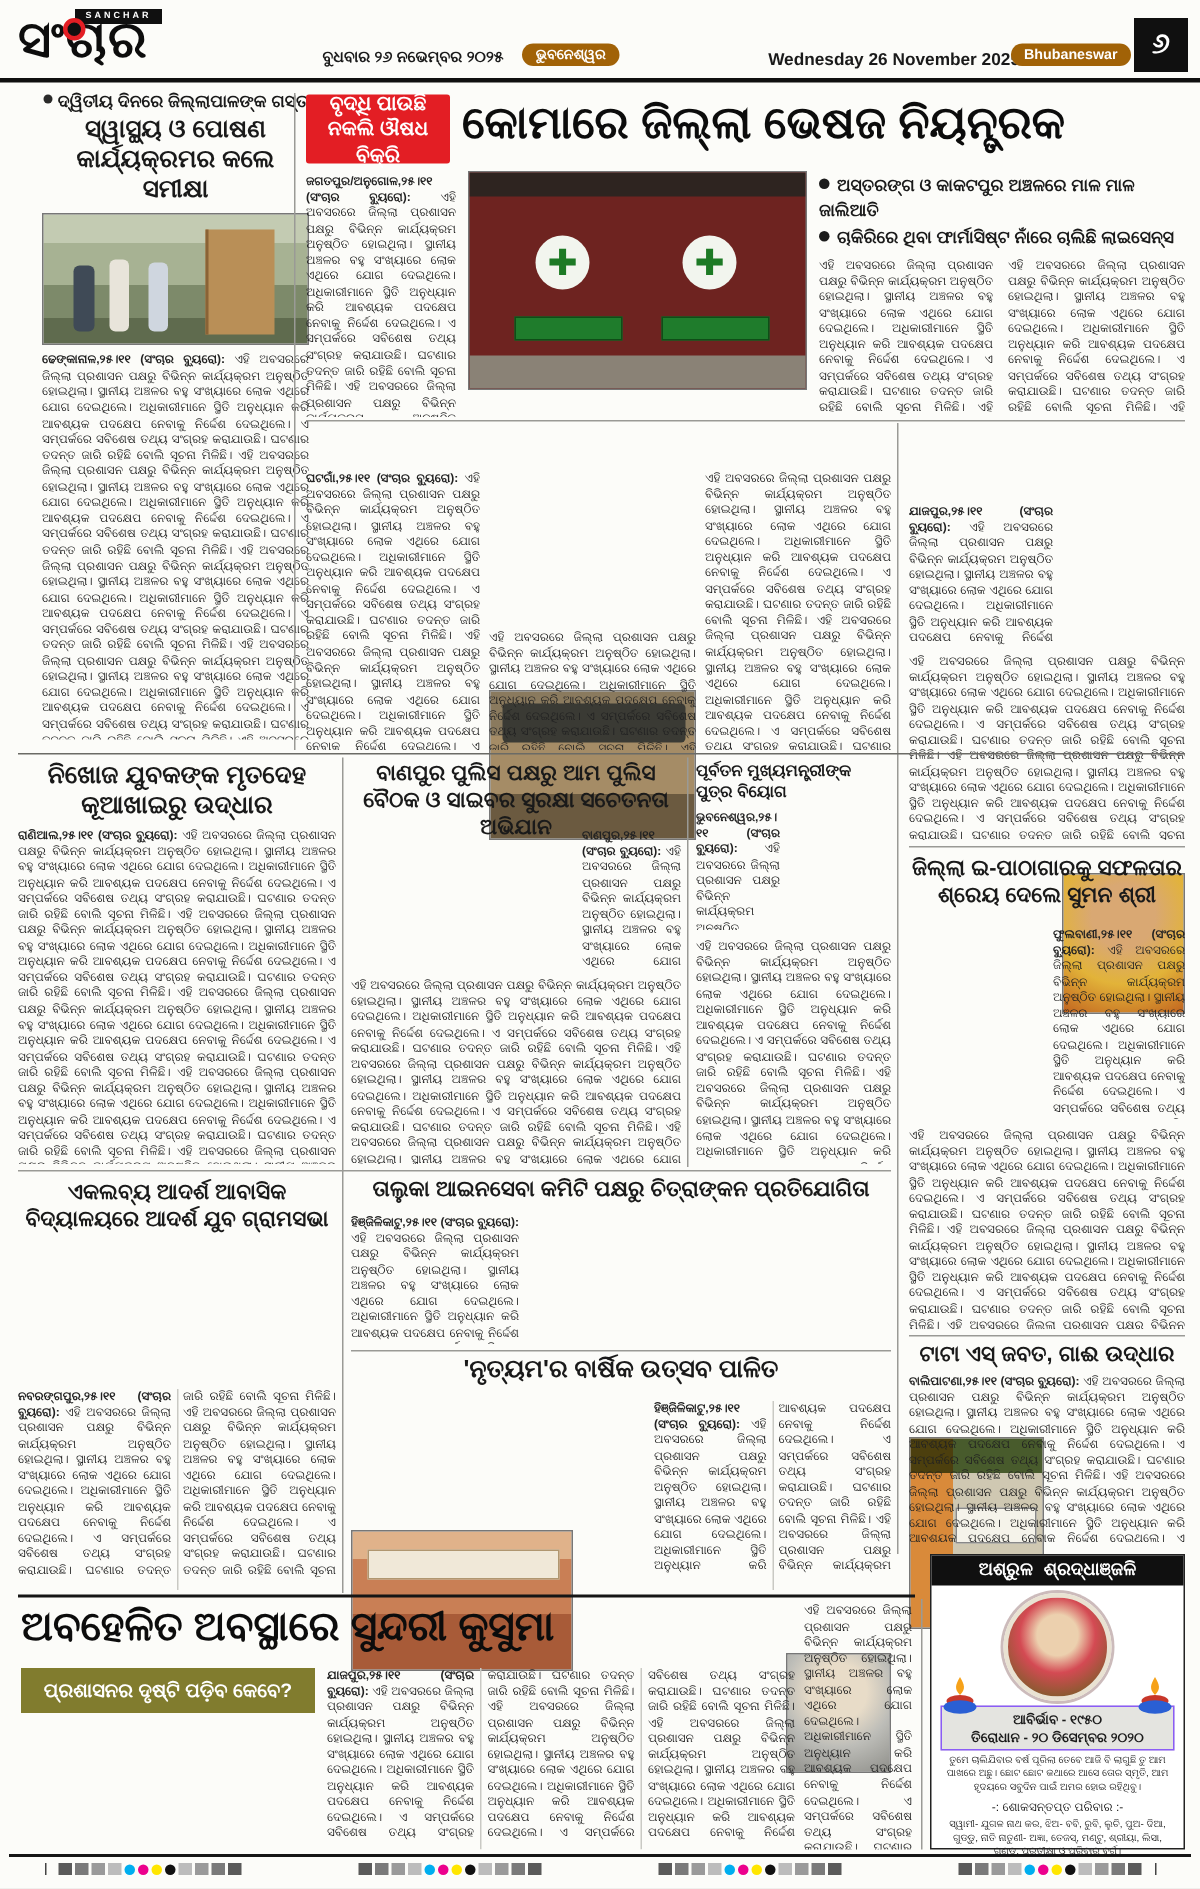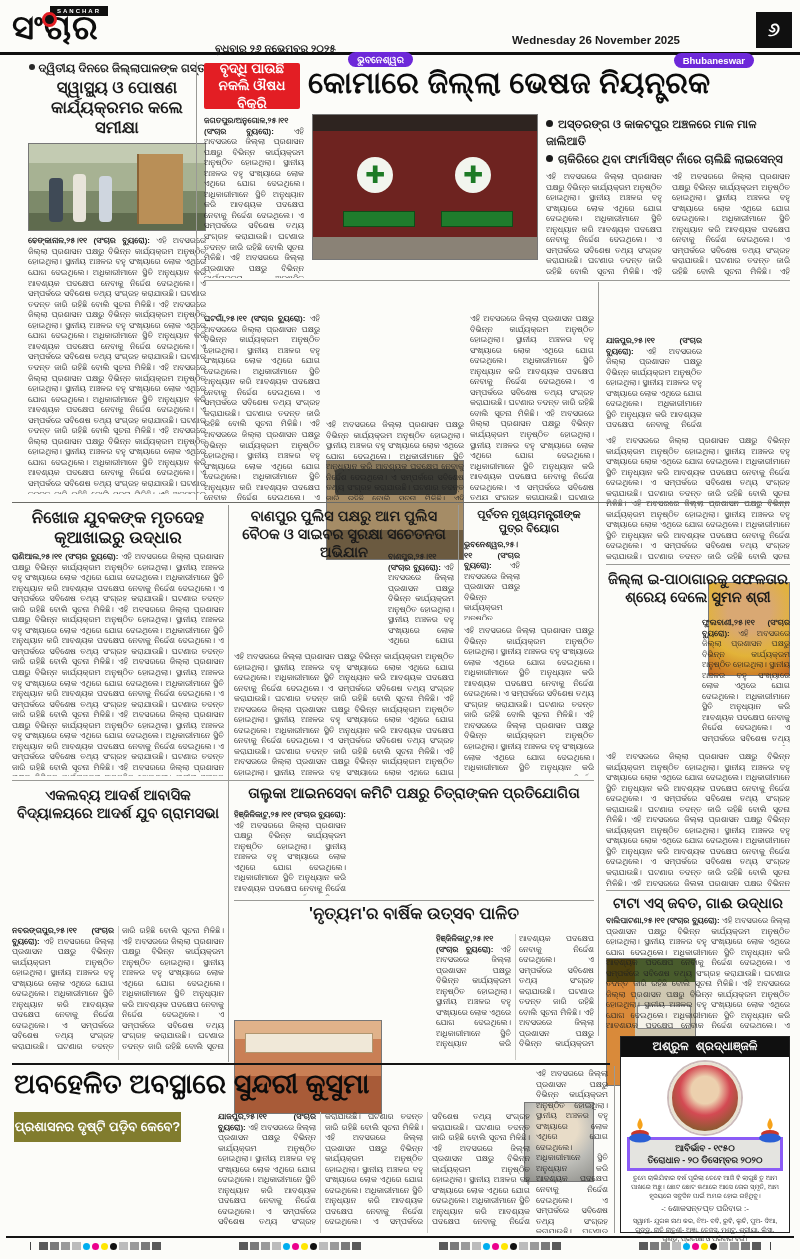--- a/index.html
+++ b/index.html
@@ -8,35 +8,35 @@
   .abs{position:absolute;box-sizing:border-box;}
   .vdiv{position:absolute;width:1px;background:#9a9a96;}
   .hdiv{position:absolute;height:1px;background:#9a9a96;}
   .hrule{position:absolute;height:2px;background:#151515;}
   
   .mast{border-bottom:3px solid #101010;}
   .logo-bar{position:absolute;left:38px;top:2px;width:58px;height:10px;background:#101010;color:#fff;
             font-size:6px;font-weight:700;letter-spacing:2px;text-align:center;line-height:10px;}
   .logo-text{position:absolute;left:0;top:6px;font-size:34px;font-weight:800;line-height:1;color:#0d0d0d;letter-spacing:1px;}
   .logo-ring{position:absolute;left:30px;top:8px;width:9px;height:9px;border:3px solid #e31e24;border-radius:50%;background:#101010;}
-  .pill{display:inline-block;background:#6d28d9;color:#fff;border-radius:9px;padding:2px 9px;
-        font-size:9.5px;font-weight:700;line-height:1.2;vertical-align:middle;margin-top:24px;}
+  .pill{display:inline-block;background:#a16207;color:#fff;border-radius:9px;padding:2px 9px;
+        font-size:9.5px;font-weight:700;line-height:1.2;vertical-align:middle;}
   .date-odia{font-size:10.5px;font-weight:700;}
   .date-eng{font-size:11.5px;font-weight:700;}
   .pagebox{position:absolute;right:8px;top:12px;width:36px;height:36px;background:#101010;color:#fff;
            display:flex;align-items:center;justify-content:center;font-size:19px;font-weight:800;}
   
   .kick{font-size:11.5px;font-weight:700;text-align:center;}
   .kick .dot{display:inline-block;width:6px;height:6px;border-radius:50%;background:#2a2a2a;margin-right:4px;vertical-align:2px;}
   .h-main{font-size:30px;font-weight:800;line-height:1.1;letter-spacing:0;color:#0c0c0c;}
   .h-big{font-size:27px;font-weight:800;line-height:1.15;color:#0c0c0c;}
   .h20{font-size:19px;font-weight:800;text-align:center;line-height:1.15;}
   .h17{font-size:16.5px;font-weight:800;text-align:center;line-height:1.2;}
   .h15{font-size:14.5px;font-weight:800;text-align:center;line-height:1.25;}
-  .h11{font-size:11px;font-weight:800;text-align:center;line-height:1.25;}
+  .h11{font-size:11px;font-weight:800;text-align:left;line-height:1.25;}
   
   .body{font-size:8px;line-height:1.32;text-align:justify;overflow:hidden;margin:0;color:#222;}
   .dl{font-weight:700;}
   .cols2{column-count:2;column-gap:8px;column-rule:1px solid #c9c9c4;}
   .cols3{column-count:3;column-gap:9px;column-rule:1px solid #c9c9c4;}
   
   .flagbox{background:#e31e24;color:#fff;text-align:center;font-weight:800;font-size:13.5px;line-height:1.3;
            display:flex;flex-direction:column;justify-content:center;border-radius:2px;}
   .olivebox{background:#817c2e;color:#fff;text-align:center;font-weight:800;font-size:13px;
             display:flex;align-items:center;justify-content:center;}
@@ -50,21 +50,21 @@
   .cross-circle::after{content:"✚";color:#1d7a25;font-size:24px;font-weight:800;}
   .greenband{position:absolute;height:14px;background:#1f7c2c;border:1px solid #0f4d18;}
   .roofband{position:absolute;left:0;right:0;top:0;height:16px;background:#2e2420;}
   .banner{position:absolute;background:#f5f3ea;border:1px solid #888;}
   
   .obit{border:1.5px solid #222;background:#fff;}
   .obit-head{background:#101010;color:#fff;font-size:12px;font-weight:800;text-align:center;padding:3px 0;font-family:Liberation Mono, monospace;}
   .portrait{width:66px;height:66px;border-radius:50%;margin:5px auto 3px;
             background:radial-gradient(circle at 50% 38%,#ecd0ae 0 26%,#d44a53 48%,#8a5a30 78%,#6b4420);
             border:3px solid #e9e2d2;box-shadow:0 0 0 2px #cbb;}
-  .obit-info{background:#e4e4e0;border:3px solid #8b5cf6;margin:2px 6px;font-size:9px;font-weight:800;text-align:center;line-height:1.35;padding:2px 0;}
+  .obit-info{background:#e4e4e0;border:1px solid #8b5cf6;margin:2px 6px;font-size:9px;font-weight:800;text-align:center;line-height:1.35;padding:2px 0;}
   .obit-text{font-size:6.6px;line-height:1.35;text-align:center;margin:3px 6px;color:#222;}
   .obit-fam-label{font-size:8px;font-weight:400;text-align:center;}
   .diya{position:absolute;top:78px;}
   
   .regrow{position:absolute;left:0;top:1242px;width:800px;display:flex;justify-content:space-around;align-items:center;}
   .reggroup{display:flex;align-items:center;gap:2px;}
   .regbar{width:9px;height:8px;}
   .regdot{width:7px;height:7px;border-radius:50%;}
   .tick{position:absolute;width:1px;height:8px;background:#444;top:1242px;}
 </style>
@@ -193,21 +193,21 @@
   <div class="hdiv" style="left:234px;top:900px;width:360px"></div>
 
   <div class="abs h17" style="left:234px;top:904px;width:360px">'ନୃତ୍ୟମ'ର ବାର୍ଷିକ ଉତ୍ସବ ପାଳିତ</div>
 
   <p class="body abs cols2" style="left:436px;top:934px;width:158px;height:126px"><span class="dl">ହିଞ୍ଜିଳିକାଟୁ,୨୫।୧୧ (ସଂଚାର ବ୍ୟୁରୋ):</span> <span>ଏହି ଅବସରରେ ଜିଲ୍ଲା ପ୍ରଶାସନ ପକ୍ଷରୁ ବିଭିନ୍ନ କାର୍ଯ୍ୟକ୍ରମ ଅନୁଷ୍ଠିତ ହୋଇଥିଲା। ସ୍ଥାନୀୟ ଅଞ୍ଚଳର ବହୁ ସଂଖ୍ୟାରେ ଲୋକ ଏଥିରେ ଯୋଗ ଦେଇଥିଲେ। ଅଧିକାରୀମାନେ ସ୍ଥିତି ଅନୁଧ୍ୟାନ କରି ଆବଶ୍ୟକ ପଦକ୍ଷେପ ନେବାକୁ ନିର୍ଦ୍ଦେଶ ଦେଇଥିଲେ। ଏ ସମ୍ପର୍କରେ ସବିଶେଷ ତଥ୍ୟ ସଂଗ୍ରହ କରାଯାଉଛି। ଘଟଣାର ତଦନ୍ତ ଜାରି ରହିଛି ବୋଲି ସୂଚନା ମିଳିଛି।  ଏହି ଅବସରରେ ଜିଲ୍ଲା ପ୍ରଶାସନ ପକ୍ଷରୁ ବିଭିନ୍ନ କାର୍ଯ୍ୟକ୍ରମ ଅନୁଷ୍ଠିତ ହୋଇଥିଲା। ସ୍ଥାନୀୟ ଅଞ୍ଚଳର ବହୁ ସଂଖ୍ୟାରେ ଲୋକ ଏଥିରେ ଯୋଗ ଦେଇଥିଲେ। ଅଧିକାରୀମାନେ ସ୍ଥିତି ଅନୁଧ୍ୟାନ କରି ଆବଶ୍ୟକ ପଦକ୍ଷେପ ନେବାକୁ ନିର୍ଦ୍ଦେଶ ଦେଇଥିଲେ। ଏ ସମ୍ପର୍କରେ ସବିଶେଷ ତଥ୍ୟ ସଂଗ୍ରହ କରାଯାଉଛି। ଘଟଣାର ତଦନ୍ତ ଜାରି ରହିଛି ବୋଲି ସୂଚନା ମିଳିଛି।  ଏହି ଅବସରରେ ଜିଲ୍ଲା ପ୍ରଶାସନ ପକ୍ଷରୁ ବିଭିନ୍ନ କାର୍ଯ୍ୟକ୍ରମ ଅନୁଷ୍ଠିତ ହୋଇଥିଲା। ସ୍ଥାନୀୟ ଅଞ୍ଚଳର ବହୁ ସଂଖ୍ୟାରେ ଲୋକ ଏଥିରେ ଯୋଗ ଦେଇଥିଲେ। ଅଧିକାରୀମାନେ ସ୍ଥିତି ଅନୁଧ୍ୟାନ କରି ଆବଶ୍ୟକ ପଦକ୍ଷେପ ନେବାକୁ ନିର୍ଦ୍ଦେଶ ଦେଇଥିଲେ। ଏ ସମ୍ପର୍କରେ ସବିଶେଷ ତଥ୍ୟ ସଂଗ୍ରହ କରାଯାଉଛି। ଘଟଣାର ତଦନ୍ତ ଜାରି ରହିଛି ବୋଲି ସୂଚନା ମିଳିଛି। </span></p>
 
   <div class="hrule" style="left:12px;top:1063px;width:598px"></div>
 
   <div class="abs h-big" style="left:14px;top:1069px;width:516px">ଅବହେଳିତ ଅବସ୍ଥାରେ ସୁନ୍ଦରୀ କୁସୁମା</div>
   <p class="body abs" style="left:536px;top:1069px;width:72px;height:164px"><span>ଏହି ଅବସରରେ ଜିଲ୍ଲା ପ୍ରଶାସନ ପକ୍ଷରୁ ବିଭିନ୍ନ କାର୍ଯ୍ୟକ୍ରମ ଅନୁଷ୍ଠିତ ହୋଇଥିଲା। ସ୍ଥାନୀୟ ଅଞ୍ଚଳର ବହୁ ସଂଖ୍ୟାରେ ଲୋକ ଏଥିରେ ଯୋଗ ଦେଇଥିଲେ। ଅଧିକାରୀମାନେ ସ୍ଥିତି ଅନୁଧ୍ୟାନ କରି ଆବଶ୍ୟକ ପଦକ୍ଷେପ ନେବାକୁ ନିର୍ଦ୍ଦେଶ ଦେଇଥିଲେ। ଏ ସମ୍ପର୍କରେ ସବିଶେଷ ତଥ୍ୟ ସଂଗ୍ରହ କରାଯାଉଛି। ଘଟଣାର ତଦନ୍ତ ଜାରି ରହିଛି ବୋଲି ସୂଚନା ମିଳିଛି।  ଏହି ଅବସରରେ ଜିଲ୍ଲା ପ୍ରଶାସନ ପକ୍ଷରୁ ବିଭିନ୍ନ କାର୍ଯ୍ୟକ୍ରମ ଅନୁଷ୍ଠିତ ହୋଇଥିଲା। ସ୍ଥାନୀୟ ଅଞ୍ଚଳର ବହୁ ସଂଖ୍ୟାରେ ଲୋକ ଏଥିରେ ଯୋଗ ଦେଇଥିଲେ। ଅଧିକାରୀମାନେ ସ୍ଥିତି ଅନୁଧ୍ୟାନ କରି ଆବଶ୍ୟକ ପଦକ୍ଷେପ ନେବାକୁ ନିର୍ଦ୍ଦେଶ ଦେଇଥିଲେ। ଏ ସମ୍ପର୍କରେ ସବିଶେଷ ତଥ୍ୟ ସଂଗ୍ରହ କରାଯାଉଛି। ଘଟଣାର ତଦନ୍ତ ଜାରି ରହିଛି ବୋଲି ସୂଚନା ମିଳିଛି।  ଏହି ଅବସରରେ ଜିଲ୍ଲା ପ୍ରଶାସନ ପକ୍ଷରୁ ବିଭିନ୍ନ କାର୍ଯ୍ୟକ୍ରମ ଅନୁଷ୍ଠିତ ହୋଇଥିଲା। ସ୍ଥାନୀୟ ଅଞ୍ଚଳର ବହୁ ସଂଖ୍ୟାରେ ଲୋକ ଏଥିରେ ଯୋଗ ଦେଇଥିଲେ। ଅଧିକାରୀମାନେ ସ୍ଥିତି ଅନୁଧ୍ୟାନ କରି ଆବଶ୍ୟକ ପଦକ୍ଷେପ ନେବାକୁ ନିର୍ଦ୍ଦେଶ ଦେଇଥିଲେ। ଏ ସମ୍ପର୍କରେ ସବିଶେଷ ତଥ୍ୟ ସଂଗ୍ରହ କରାଯାଉଛି। ଘଟଣାର ତଦନ୍ତ ଜାରି ରହିଛି ବୋଲି ସୂଚନା ମିଳିଛି। </span></p>
-  <div class="abs olivebox" style="left:14px;top:1112px;width:167px;height:30px">ପ୍ରଶାସନର ଦୃଷ୍ଟି ପଡ଼ିବ କେବେ?</div>
+  <div class="abs olivebox" style="left:14px;top:1112px;width:196px;height:30px">ପ୍ରଶାସନର ଦୃଷ୍ଟି ପଡ଼ିବ କେବେ?</div>
 
   <p class="body abs cols3" style="left:218px;top:1112px;width:312px;height:121px"><span class="dl">ଯାଜପୁର,୨୫।୧୧ (ସଂଚାର ବ୍ୟୁରୋ):</span> <span>ଏହି ଅବସରରେ ଜିଲ୍ଲା ପ୍ରଶାସନ ପକ୍ଷରୁ ବିଭିନ୍ନ କାର୍ଯ୍ୟକ୍ରମ ଅନୁଷ୍ଠିତ ହୋଇଥିଲା। ସ୍ଥାନୀୟ ଅଞ୍ଚଳର ବହୁ ସଂଖ୍ୟାରେ ଲୋକ ଏଥିରେ ଯୋଗ ଦେଇଥିଲେ। ଅଧିକାରୀମାନେ ସ୍ଥିତି ଅନୁଧ୍ୟାନ କରି ଆବଶ୍ୟକ ପଦକ୍ଷେପ ନେବାକୁ ନିର୍ଦ୍ଦେଶ ଦେଇଥିଲେ। ଏ ସମ୍ପର୍କରେ ସବିଶେଷ ତଥ୍ୟ ସଂଗ୍ରହ କରାଯାଉଛି। ଘଟଣାର ତଦନ୍ତ ଜାରି ରହିଛି ବୋଲି ସୂଚନା ମିଳିଛି।  ଏହି ଅବସରରେ ଜିଲ୍ଲା ପ୍ରଶାସନ ପକ୍ଷରୁ ବିଭିନ୍ନ କାର୍ଯ୍ୟକ୍ରମ ଅନୁଷ୍ଠିତ ହୋଇଥିଲା। ସ୍ଥାନୀୟ ଅଞ୍ଚଳର ବହୁ ସଂଖ୍ୟାରେ ଲୋକ ଏଥିରେ ଯୋଗ ଦେଇଥିଲେ। ଅଧିକାରୀମାନେ ସ୍ଥିତି ଅନୁଧ୍ୟାନ କରି ଆବଶ୍ୟକ ପଦକ୍ଷେପ ନେବାକୁ ନିର୍ଦ୍ଦେଶ ଦେଇଥିଲେ। ଏ ସମ୍ପର୍କରେ ସବିଶେଷ ତଥ୍ୟ ସଂଗ୍ରହ କରାଯାଉଛି। ଘଟଣାର ତଦନ୍ତ ଜାରି ରହିଛି ବୋଲି ସୂଚନା ମିଳିଛି।  ଏହି ଅବସରରେ ଜିଲ୍ଲା ପ୍ରଶାସନ ପକ୍ଷରୁ ବିଭିନ୍ନ କାର୍ଯ୍ୟକ୍ରମ ଅନୁଷ୍ଠିତ ହୋଇଥିଲା। ସ୍ଥାନୀୟ ଅଞ୍ଚଳର ବହୁ ସଂଖ୍ୟାରେ ଲୋକ ଏଥିରେ ଯୋଗ ଦେଇଥିଲେ। ଅଧିକାରୀମାନେ ସ୍ଥିତି ଅନୁଧ୍ୟାନ କରି ଆବଶ୍ୟକ ପଦକ୍ଷେପ ନେବାକୁ ନିର୍ଦ୍ଦେଶ ଦେଇଥିଲେ। ଏ ସମ୍ପର୍କରେ ସବିଶେଷ ତଥ୍ୟ ସଂଗ୍ରହ କରାଯାଉଛି। ଘଟଣାର ତଦନ୍ତ ଜାରି ରହିଛି ବୋଲି ସୂଚନା ମିଳିଛି।  ଏହି ଅବସରରେ ଜିଲ୍ଲା ପ୍ରଶାସନ ପକ୍ଷରୁ ବିଭିନ୍ନ କାର୍ଯ୍ୟକ୍ରମ ଅନୁଷ୍ଠିତ ହୋଇଥିଲା। ସ୍ଥାନୀୟ ଅଞ୍ଚଳର ବହୁ ସଂଖ୍ୟାରେ ଲୋକ ଏଥିରେ ଯୋଗ ଦେଇଥିଲେ। ଅଧିକାରୀମାନେ ସ୍ଥିତି ଅନୁଧ୍ୟାନ କରି ଆବଶ୍ୟକ ପଦକ୍ଷେପ ନେବାକୁ ନିର୍ଦ୍ଦେଶ ଦେଇଥିଲେ। ଏ ସମ୍ପର୍କରେ ସବିଶେଷ ତଥ୍ୟ ସଂଗ୍ରହ କରାଯାଉଛି। ଘଟଣାର ତଦନ୍ତ ଜାରି ରହିଛି ବୋଲି ସୂଚନା ମିଳିଛି। </span></p>
 
   <div class="vdiv" style="left:614px;top:1066px;height:167px"></div>
   <div class="abs obit" style="left:620px;top:1036px;width:170px;height:197px">
     <div class="obit-head">ଅଶ୍ରୁଳ ଶ୍ରଦ୍ଧାଞ୍ଜଳି</div>
     <div class="portrait"></div>
     <span class="diya" style="left:6px">
       <svg width="26" height="30" viewBox="0 0 26 30">
           <path d="M13 3 C16 8 17 11 13 15 C9 11 10 8 13 3" fill="#f6a21a"></path>

